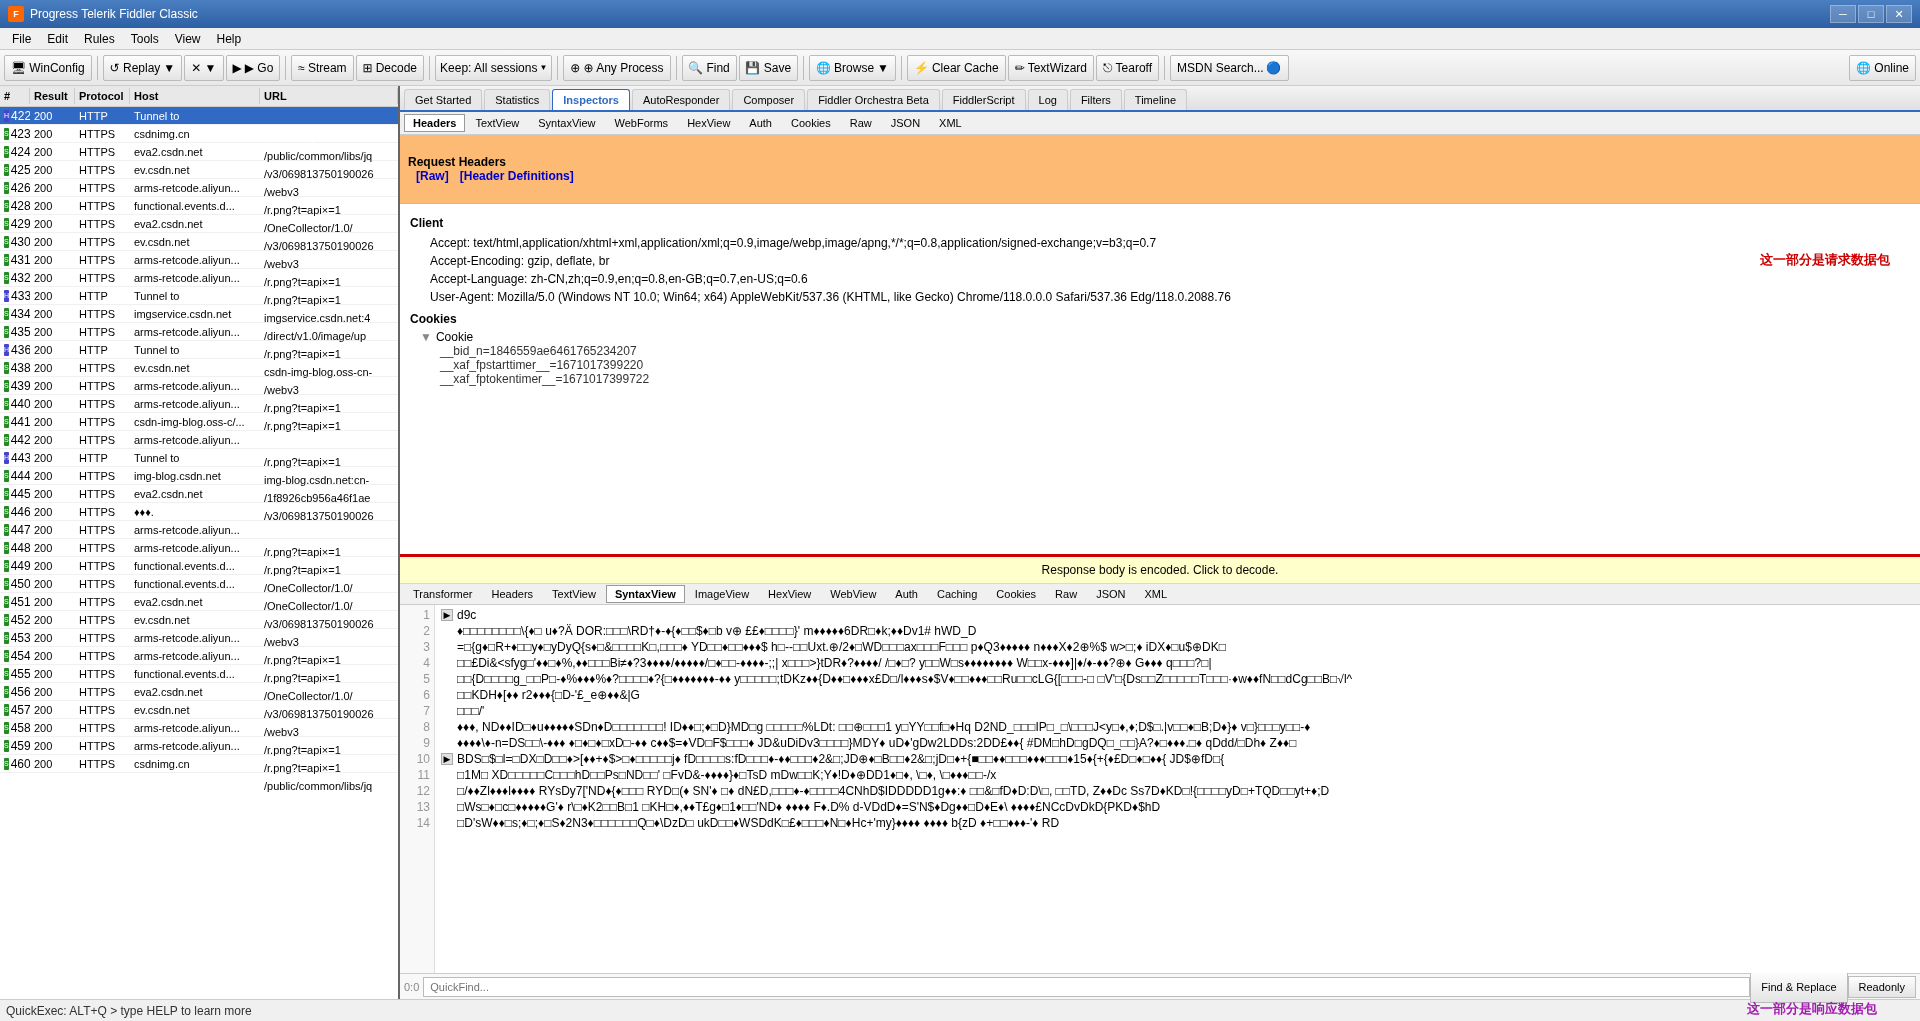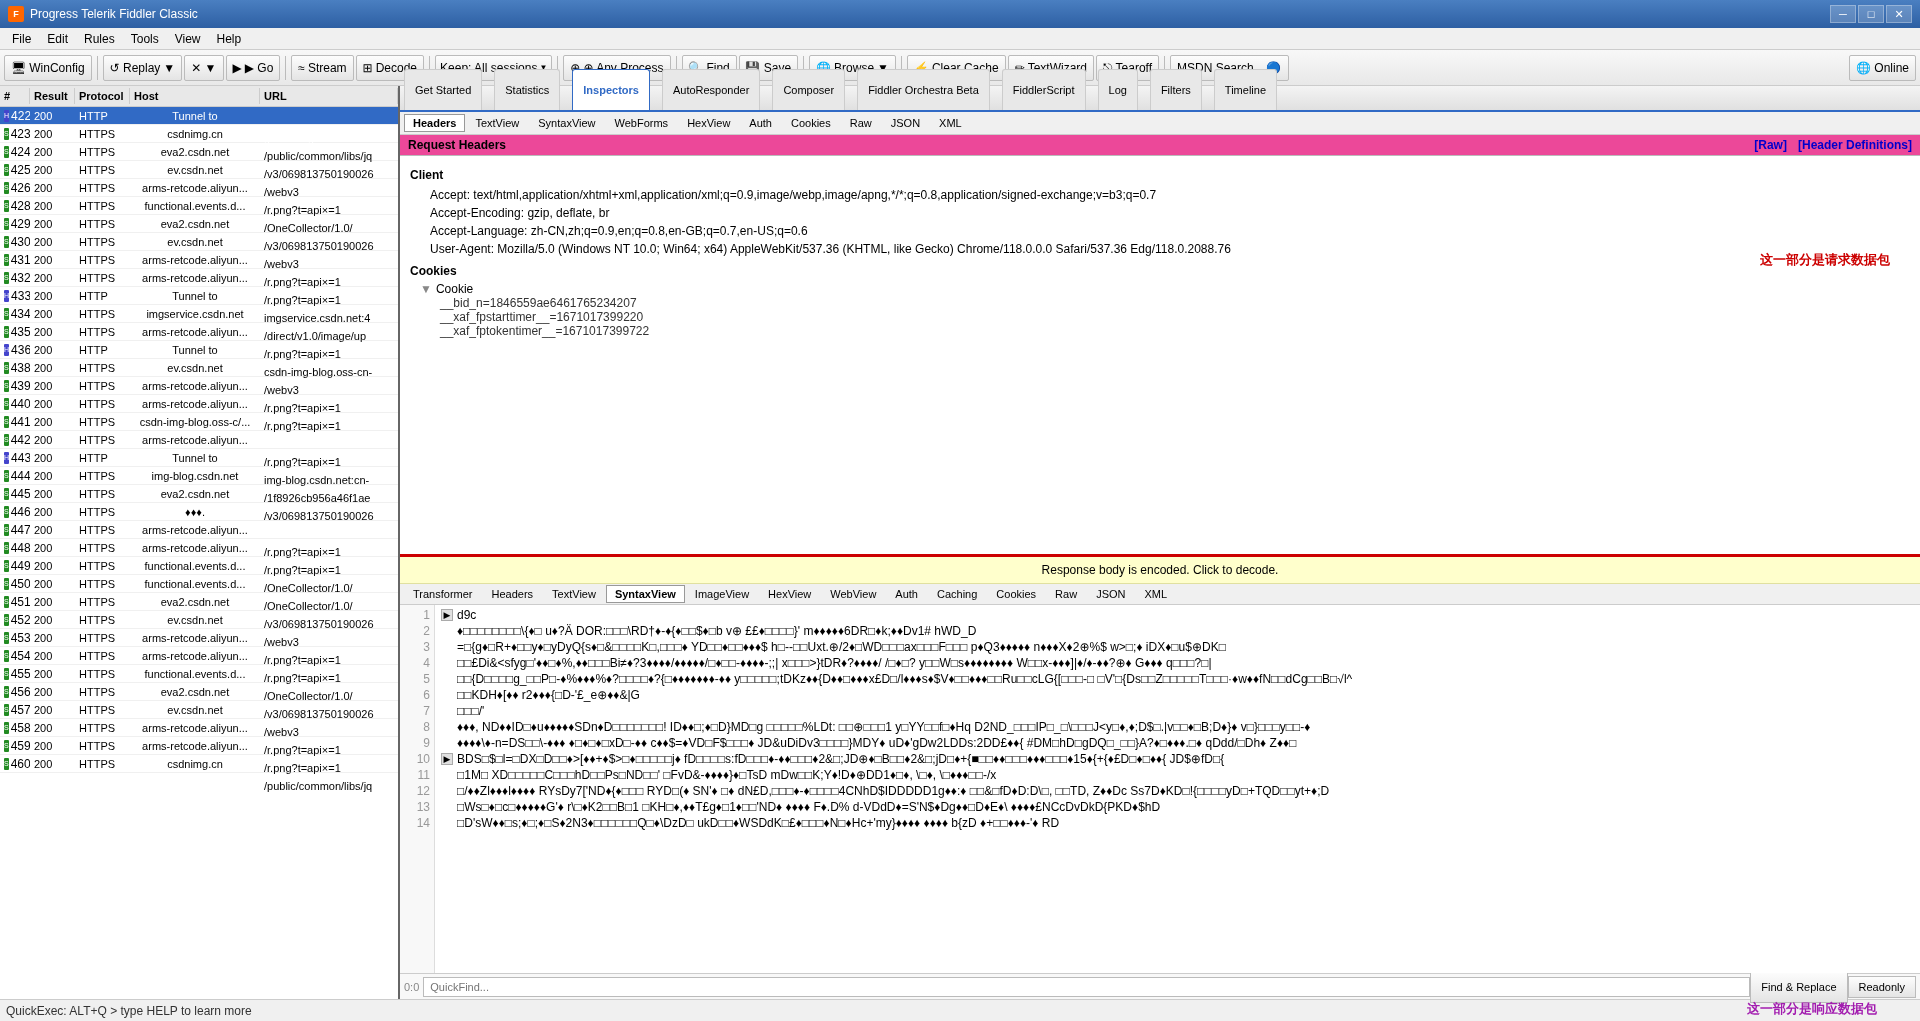--- a/index.html
+++ b/index.html
@@ -36,38 +36,38 @@
     .col-host { width: 130px; }
     .col-url { flex: 1; }
     
     .session-list { flex: 1; overflow-y: auto; }
     .session-row { display: flex; align-items: center; border-bottom: 1px solid #f0f0f0; height: 18px; cursor: pointer; }
     .session-row.selected { background: #316ac5; color: white; }
     .session-row .cell { padding: 1px 4px; overflow: hidden; white-space: nowrap; text-overflow: ellipsis; font-size: 11px; }
     .session-row .cell.hash { width: 30px; display: flex; align-items: center; gap: 2px; }
     .session-row .cell.result { width: 45px; }
     .session-row .cell.protocol { width: 55px; }
-    .session-row .cell.host { width: 130px; text-align: center; }
+    .session-row .cell.host { width: 130px; }
     .session-row .cell.url { flex: 1; margin-top: 44px; }
     
     
     .right-panel { flex: 1; display: flex; flex-direction: column; }
     
     
     .tab-bar { background: linear-gradient(to bottom, #f4f4f4, #e0e0e0); height: 26px; display: flex; align-items: flex-end; padding: 0 4px; border-bottom: 2px solid #316ac5; }
-    .tab { padding: 14px 10px; border: 1px solid #ccc; border-bottom: none; margin-right: 12px; cursor: pointer; font-size: 11px; background: #e8e8e8; border-radius: 3px 3px 0 0; }
+    .tab { padding: 4px 10px; border: 1px solid #ccc; border-bottom: none; margin-right: 2px; cursor: pointer; font-size: 11px; background: #e8e8e8; border-radius: 3px 3px 0 0; }
     .tab.active { background: white; border-color: #316ac5; color: #316ac5; font-weight: bold; }
 
     
     .request-section { flex: 1; border-bottom: 3px solid #c00; display: flex; flex-direction: column; min-height: 0; }
     .request-tabs { display: flex; background: #f0f0f0; border-bottom: 1px solid #ccc; padding: 2px 4px; gap: 1px; }
     .req-tab { padding: 2px 8px; cursor: pointer; font-size: 11px; border: 1px solid transparent; }
     .req-tab.active { background: white; border-color: #999; font-weight: bold; }
     
-    .req-header-bar { background: #ec4899; padding: 3px 8px; font-weight: bold; font-size: 12px; display: flex; justify-content: space-between; border-bottom: 1px solid #bbb; }
+    .req-header-bar { background: #fdba74; padding: 20px 8px; font-weight: bold; font-size: 12px; display: flex; justify-content: space-between; border-bottom: 1px solid #bbb; flex-direction: column; }
     .req-header-links { color: #0000cc; font-size: 11px; }
     .req-header-links span { cursor: pointer; margin-left: 8px; }
     
     .req-content { flex: 1; overflow-y: auto; padding: 6px 10px; background: white; font-family: Consolas, monospace; font-size: 11px; }
     .req-first-line { color: #000; margin-bottom: 8px; }
     .req-section-label { font-weight: bold; font-size: 12px; margin-bottom: 4px; margin-top: 6px; }
     .req-indent { margin-left: 20px; }
     .req-line { line-height: 18px; }
     .cookie-tree { margin-left: 10px; }
     .cookie-tree .cookie-item { margin-left: 20px; color: #333; }

